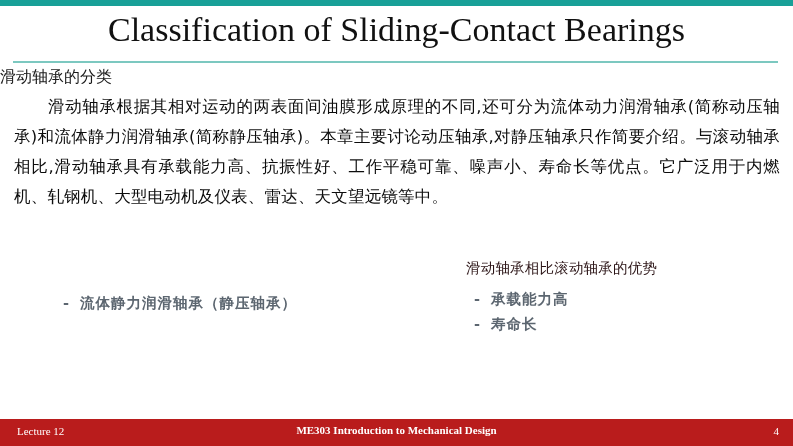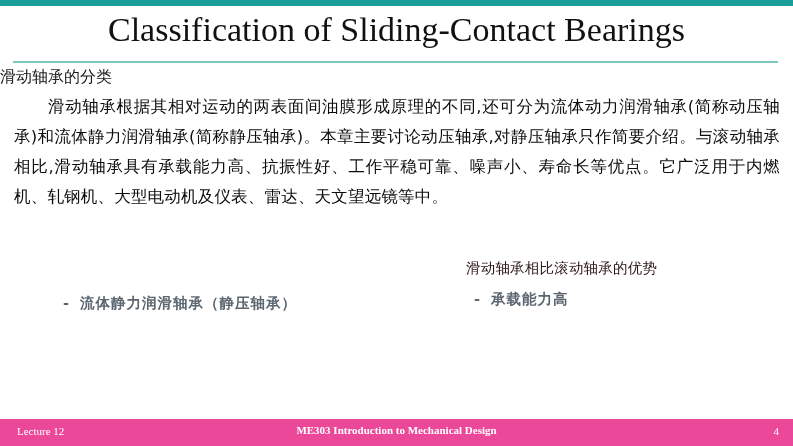--- a/index.html
+++ b/index.html
@@ -135,21 +135,21 @@
     line-height: 25px;
   }
 
   
   .footer {
     position: absolute;
     left: 0;
     top: 419px;
     width: 793px;
     height: 27px;
-    background: #ec4899;
+    background: #b91c1c;
     text-decoration: underline;
   }
   .footer-left {
     position: absolute;
     left: 17px;
     top: 6px;
     font-family: "Liberation Serif", "DejaVu Serif", serif;
     font-size: 11px;
     color: #ffffff;
   }
@@ -193,20 +193,21 @@
     </div>
     <ul class="bullet-list">
       <li><span class="dash">-</span><span>流体静力润滑轴承（静压轴承）</span></li>
     </ul>
   </div>
 
   <div class="col-right">
     <div class="sub-head">滑动轴承相比滚动轴承的优势</div>
     <ul class="bullet-list">
       <li><span class="dash">-</span><span>承载能力高</span></li>
+      <li><span class="dash">-</span><span>寿命长</span></li>
     </ul>
   </div>
 
   <div class="footer">
     <div class="footer-left">Lecture 12</div>
     <div class="footer-center">ME303 Introduction to Mechanical Design</div>
     <div class="footer-right">4</div>
   </div>
 
 </div>

